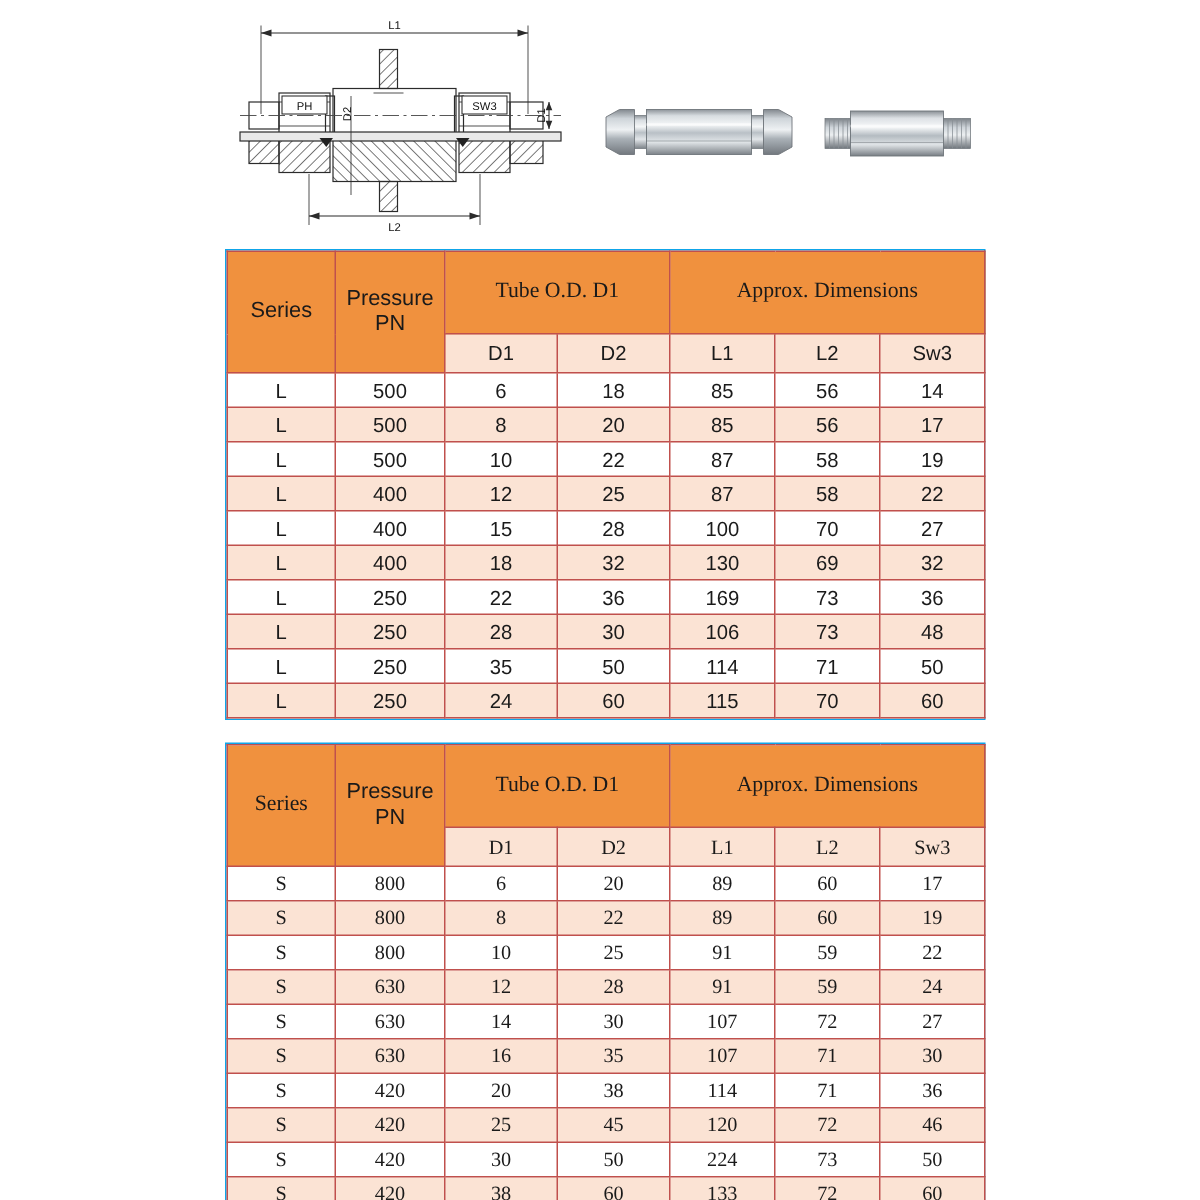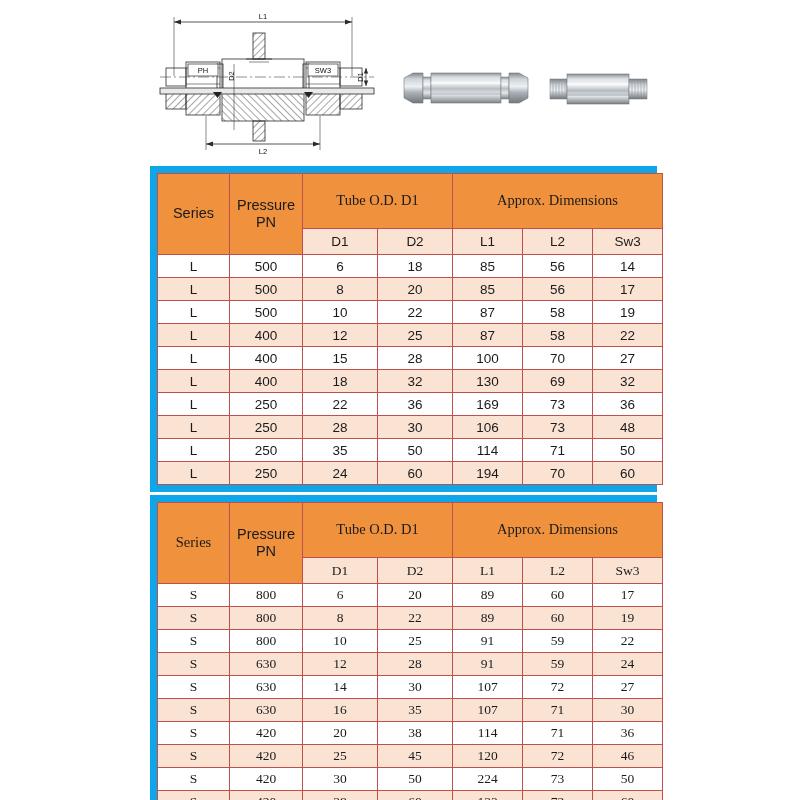--- a/index.html
+++ b/index.html
@@ -35,21 +35,21 @@
   .photo svg { display: block; }
 
   .photo-a { left: 396px; top: 56px; width: 140px; height: 64px; }
   .photo-b { left: 544px; top: 62px; width: 116px; height: 52px; }
 
   
   .table-block {
     position: absolute;
     left: 150px;
     width: 507px;
-    border: 7px solid #0ea5e9;
+    border: 1px solid #0ea5e9;
     border-collapse: collapse;
   }
 
   #table-L { top: 166px; }
   #table-S { top: 495px; }
 
   table.spec {
     width: 505px;
     border-collapse: collapse;
     table-layout: fixed;
@@ -389,21 +389,21 @@
           <td>50</td>
           <td>114</td>
           <td>71</td>
           <td>50</td>
         </tr>
         <tr class="even">
           <td>L</td>
           <td>250</td>
           <td>24</td>
           <td>60</td>
-          <td>194</td>
+          <td>115</td>
           <td>70</td>
           <td>60</td>
         </tr>
       </tbody>
   </table>
 </div>
 
 <div class="table-block" id="table-S">
   <table class="spec">
     <colgroup>

